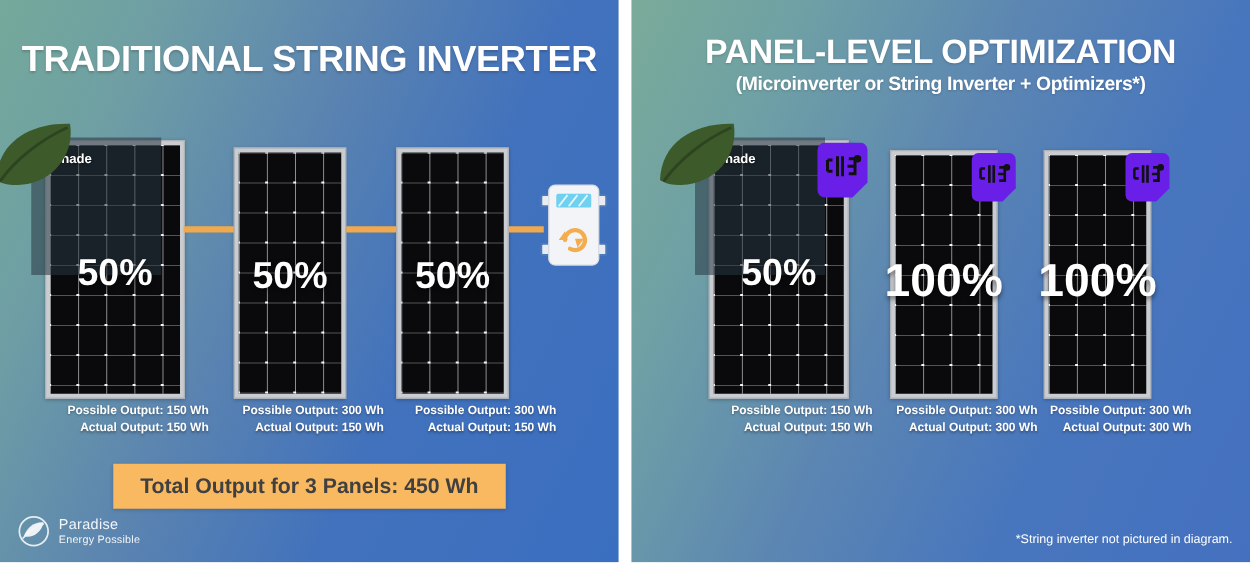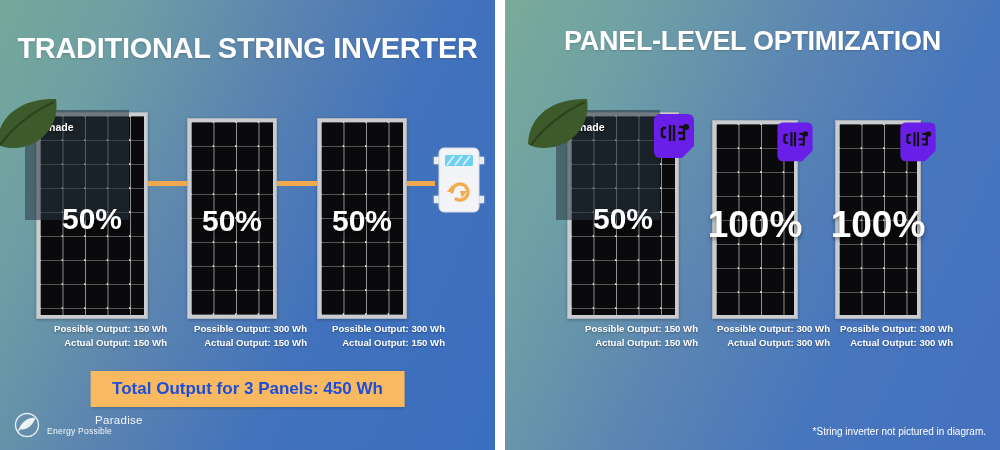--- a/index.html
+++ b/index.html
@@ -145,39 +145,39 @@
   }
 
   
   .total-banner{
     position:absolute;
     left:50%;
     transform:translateX(-50%);
     top:371px;
     background:#f9b961;
     padding:8px 22px;
-    color:#1d4ed8;
+    color:#404040;
     font-size:17px;
     font-weight:bold;
     white-space:nowrap;
     box-shadow:0 1px 3px rgba(0,0,0,.18);
   }
 
   
   .logo{
     position:absolute;
     left:14px; bottom:12px;
     display:flex; align-items:center; gap:7px;
     opacity:.93;
   }
   .logo-text{
     color:#ffffff;
     line-height:1.12;
   }
-  .logo-name{ font-size:11.5px; letter-spacing:.3px;margin-left:48px; }
+  .logo-name{ font-size:11.5px; letter-spacing:.3px; }
   .logo-tag{ font-size:8.6px; letter-spacing:.2px; }
 
   .footnote{
     position:absolute;
     right:14px; bottom:13px;
     color:#ffffff;
     font-size:10px;
   }
 </style>
 </head>
@@ -258,20 +258,21 @@
         <div class="logo-name">Paradise</div>
         <div class="logo-tag">Energy Possible</div>
       </div>
     </div>
   </div>
 
   <div class="panel-half right">
     <div class="bg right"></div>
 
     <div class="title title-main right">PANEL-LEVEL OPTIMIZATION</div>
+    <div class="title title-sub">(Microinverter or String Inverter + Optimizers*)</div>
 
     <div class="panels-row">
 
       <div class="solar-panel" style="left:62px; top:0px; width:112px; height:207px;">
         <div class="cells"></div>
       </div>
       <div class="shade-overlay" style="left:51px; top:-2px; width:104px; height:110px;"></div>
       <div class="pct" style="left:62px; width:112px; top:92px;">50%</div>
       <div class="shade-label" style="left:68px; top:9px;">Shade</div>
       <svg class="leaf" style="left:20px; top:-14px;" width="74" height="64" viewBox="0 0 74 64">

